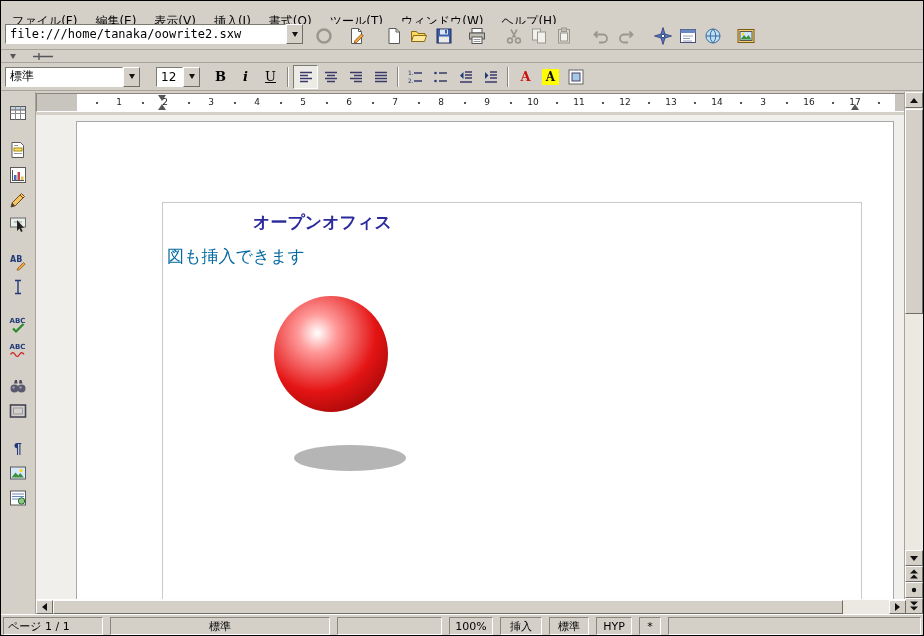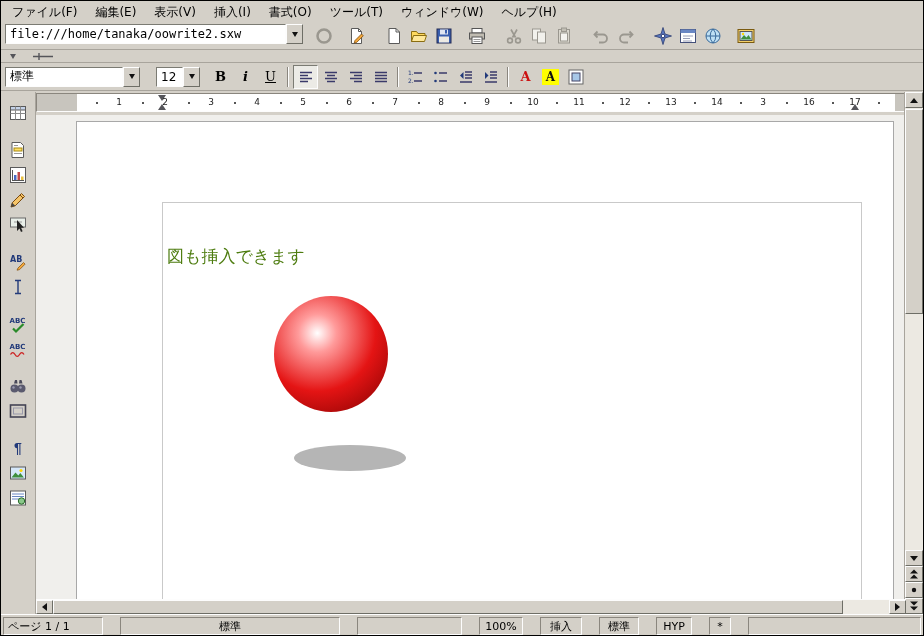--- a/index.html
+++ b/index.html
@@ -1,20 +1,20 @@
 <!DOCTYPE html>
 <html><head>
 <meta charset="utf-8">
 <style>
 *{box-sizing:border-box;margin:0;padding:0}
 html,body{width:924px;height:636px}
 body{position:relative;background:#d4d0c8;font-family:"DejaVu Sans",sans-serif;font-size:12px;color:#000;overflow:hidden;border:1px solid #000}
 svg{display:block}
 .bar{position:absolute;left:0;right:0;background:#d4d0c8}
-#menubar{top:0;height:41px;display:flex;padding-left:2px;border-bottom:1px solid #a8a49c}
+#menubar{top:0;height:41px;display:flex;align-items:center;padding-left:2px;border-bottom:1px solid #a8a49c}
 .menuitem{padding:3px 9px;white-space:nowrap;cursor:default}
 #funcbar{top:23px;height:26px;display:flex;align-items:flex-start;padding-left:4px;border-bottom:1px solid #a8a49c}
 #minibar{top:49px;height:13px;display:flex;align-items:center;padding-left:3px;gap:10px;border-bottom:1px solid #a8a49c}
 #objbar{top:62px;height:28px;display:flex;align-items:center;padding-left:4px;border-bottom:1px solid #a8a49c}
 .combo{display:flex;align-items:center}
 .combo-field{height:20px;border:1px solid;border-color:#7b7b73 #fdfdfd #fdfdfd #7b7b73;background:#fff;display:flex;align-items:center;padding:0 4px;white-space:nowrap;overflow:hidden}
 .mono{font-family:"DejaVu Sans Mono",monospace;font-size:12px}
 .combo-drop{width:17px;height:20px;background:#d4d0c8;border:1px solid;border-color:#fdfdfd #6e6e66 #6e6e66 #fdfdfd;display:flex;align-items:center;justify-content:center}
 .tri{width:0;height:0;border-left:3.5px solid transparent;border-right:3.5px solid transparent;border-top:5px solid #111}
 .tri-up{width:0;height:0;border-left:4px solid transparent;border-right:4px solid transparent;border-bottom:5px solid #111}
@@ -50,21 +50,21 @@
 .sphere{position:absolute;left:111px;top:93px;width:114px;height:116px;border-radius:50%}
 .sphshadow{position:absolute;left:131px;top:242px;width:112px;height:26px;border-radius:50%}
 #vscroll{position:absolute;right:0;top:91px;width:19px;height:522px;background:#ece9e2;border-left:1px solid #a8a49c;display:flex;flex-direction:column}
 .sbtn{width:100%;height:16px;background:#d4d0c8;border:1px solid;border-color:#fdfdfd #6e6e66 #6e6e66 #fdfdfd;display:flex;align-items:center;justify-content:center;flex:none;padding:0}
 .vtrack{flex:1;position:relative}
 .vthumb{position:absolute;left:0;top:1px;width:100%;height:205px;background:#d4d0c8;border:1px solid;border-color:#fdfdfd #6e6e66 #6e6e66 #fdfdfd}
 #hscroll{position:absolute;left:35px;top:598px;width:870px;height:15px;background:#ece9e2;border-top:1px solid #fdfdfd;display:flex}
 .hbtn{width:17px;height:100%;background:#d4d0c8;border:1px solid;border-color:#fdfdfd #6e6e66 #6e6e66 #fdfdfd;display:flex;align-items:center;justify-content:center;flex:none;padding:0}
 .htrack{flex:1;position:relative}
 .hthumb{position:absolute;top:0;left:0;height:100%;width:790px;background:#d4d0c8;border:1px solid;border-color:#fdfdfd #6e6e66 #6e6e66 #fdfdfd}
-#statusbar{position:absolute;left:0;top:613px;width:100%;height:23px;background:#d4d0c8;display:flex;align-items:center;padding:0 2px;gap:17px;border-top:1px solid #fdfdfd}
+#statusbar{position:absolute;left:0;top:613px;width:100%;height:23px;background:#d4d0c8;display:flex;align-items:center;padding:0 2px;gap:7px;border-top:1px solid #fdfdfd}
 .cell{height:18px;border:1px solid;border-color:#8a867e #fdfdfd #fdfdfd #8a867e;display:flex;align-items:center;justify-content:center;font-size:11px;padding:0 4px;white-space:nowrap;overflow:hidden}
 .cell.left{justify-content:flex-start}
 </style>
 </head>
 <body>
 
 <div id="menubar" class="bar">
   <span class="menuitem">ファイル(F)</span>
   <span class="menuitem">編集(E)</span>
   <span class="menuitem">表示(V)</span>
@@ -429,21 +429,22 @@
         <rect x="2.5" y="3" width="15" height="14" fill="#fff" stroke="#5a5a5a"></rect>
         <path d="M4 6h12M4 8.5h12M4 11h7" stroke="#6a88c4" fill="none"></path>
         <circle cx="13.5" cy="13" r="3.2" fill="#8ac88a" stroke="#2a6a2a"></circle>
       </svg>
     </button>
 </div>
 
 <div id="docarea">
   <div class="page">
     <div class="textframe">
-      <div class="bodytext" style="color: #4d7c0f;">図も挿入できます</div>
+      <div class="heading" style="color: rgb(43, 43, 158);">オープンオフィス</div>
+      <div class="bodytext" style="color: #0369a1;">図も挿入できます</div>
       <div class="sphere" style="background: radial-gradient(circle at 38% 32%, rgb(255, 255, 255) 0%, rgb(255, 154, 154) 18%, rgb(228, 20, 20) 55%, rgb(126, 0, 0) 100%);"></div>
       <div class="sphshadow" style="background: rgb(181, 181, 181);"></div>
     </div>
   </div>
 </div>
 
 <div id="vscroll">
   <button class="sbtn">
       <span class="tri-up"></span>
     </button>

